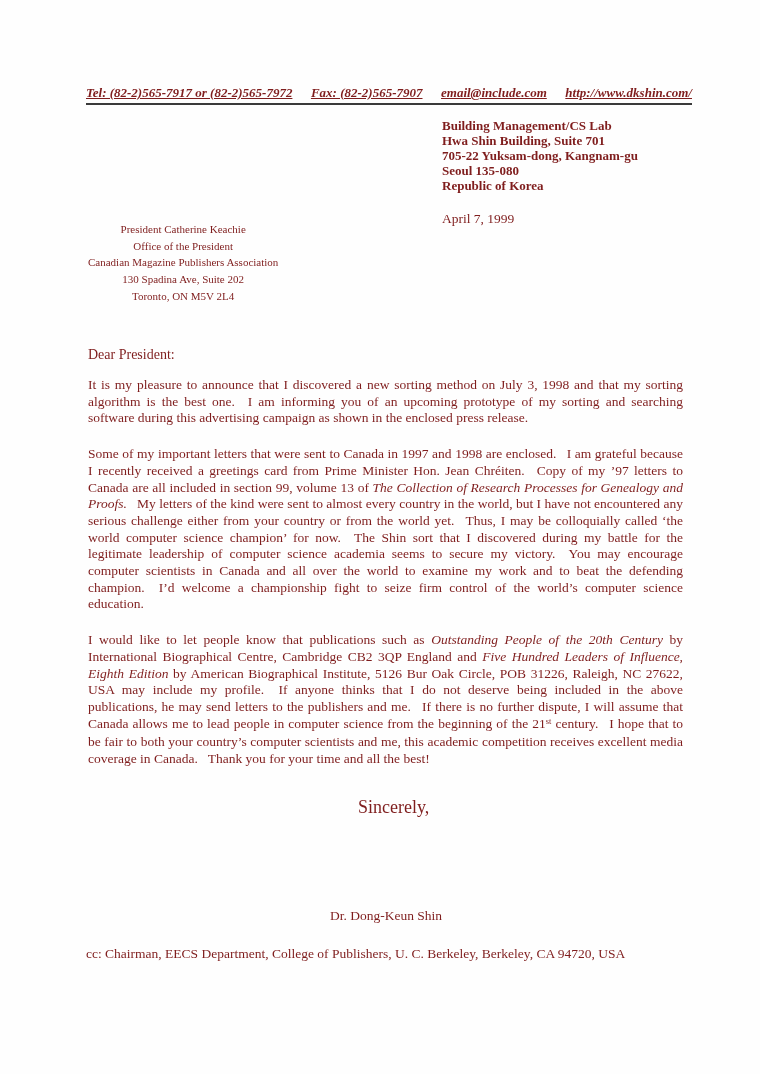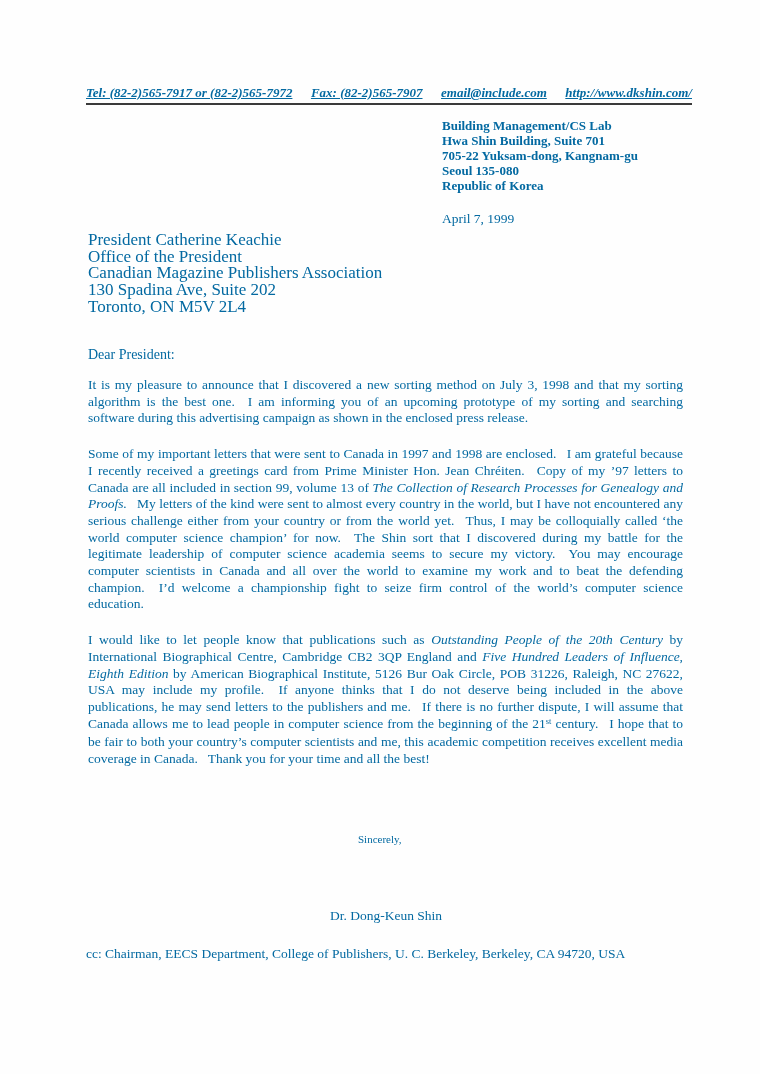--- a/index.html
+++ b/index.html
@@ -2,53 +2,53 @@
 <html><head>
 <meta charset="utf-8">
 <style>
   html, body { margin: 0; padding: 0; background: #ffffff; }
   .page {
     position: relative;
     width: 760px;
     height: 1074px;
     background: #fefefe;
     font-family: "Liberation Serif", "DejaVu Serif", serif;
-    color: #0369a1;
+    color: #7f1d1d;
     overflow: hidden;
   }
   .hdr {
     position: absolute;
     left: 86px; top: 85px; width: 606px;
     display: flex; justify-content: space-between;
     font-size: 13px; font-weight: bold; font-style: italic;
     border-bottom: 2px solid #3a3a3a;
     padding-bottom: 2px;
     white-space: nowrap;
   }
   .hdr span { text-decoration: underline; }
   .sender {
     position: absolute; left: 442px; top: 118px;
     font-weight: bold; font-size: 13px; line-height: 15px;
   }
   .date { position: absolute; left: 442px; top: 211px; font-size: 13.5px; }
   .recipient {
-    position: absolute; left: 88px; top: 232px;
-    font-size: 17px; line-height: 16.7px;
+    position: absolute; left: 88px; top: 221px;
+    font-size: 11px; line-height: 16.7px; text-align: center;
   }
   .salutation { position: absolute; left: 88px; top: 347px; font-size: 14px; }
   .letter-body {
     position: absolute; left: 88px; top: 377px; width: 602px;
     font-size: 13.5px; line-height: 16.7px;
     text-align: justify;
   }
   .letter-body p { margin: 0 7px 19px 0; }
   .seg-n { font-style: normal; }
   .seg-i { font-style: italic; }
   .seg-sup { font-size: 62%; position: relative; top: -0.45em; }
-  .closing { position: absolute; left: 358px; top: 797px; font-size: 11px; margin-top: 36px; }
+  .closing { position: absolute; left: 358px; top: 797px; font-size: 18px; }
   .sig-name { position: absolute; left: 330px; top: 872px; font-size: 13.5px; margin-top: 36px; }
   .cc { position: absolute; left: 86px; top: 946px; font-size: 13.5px; }
 </style>
 </head>
 <body>
 
 <div class="page">
 
   <div class="hdr">
     <span>Tel: (82-2)565-7917 or (82-2)565-7972</span>

